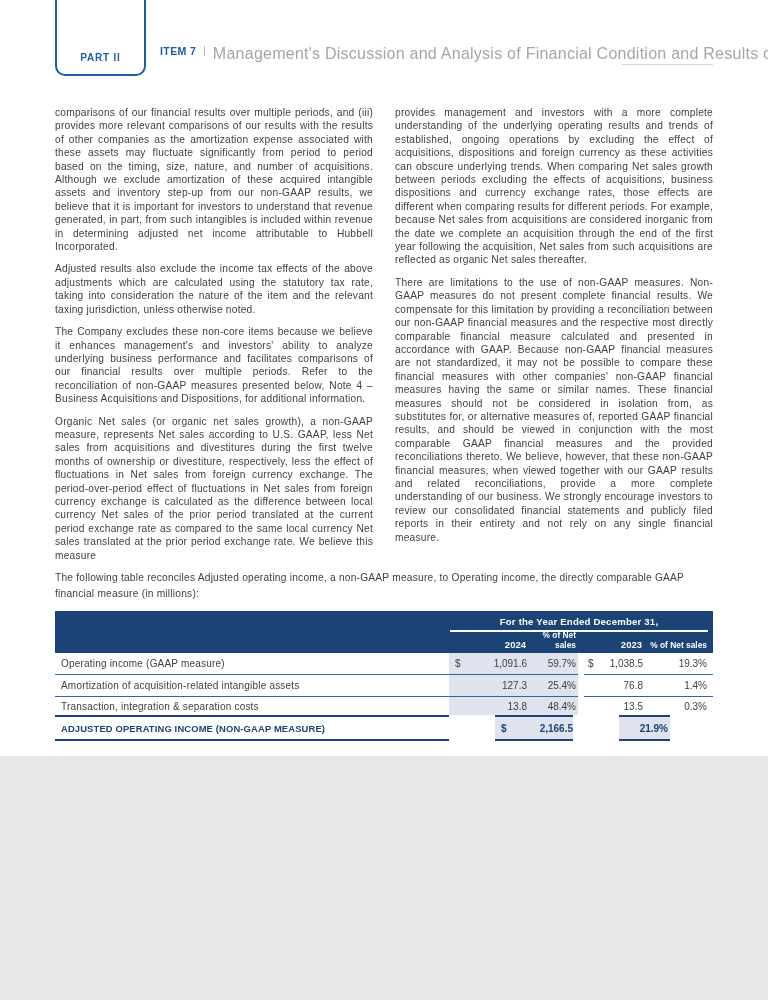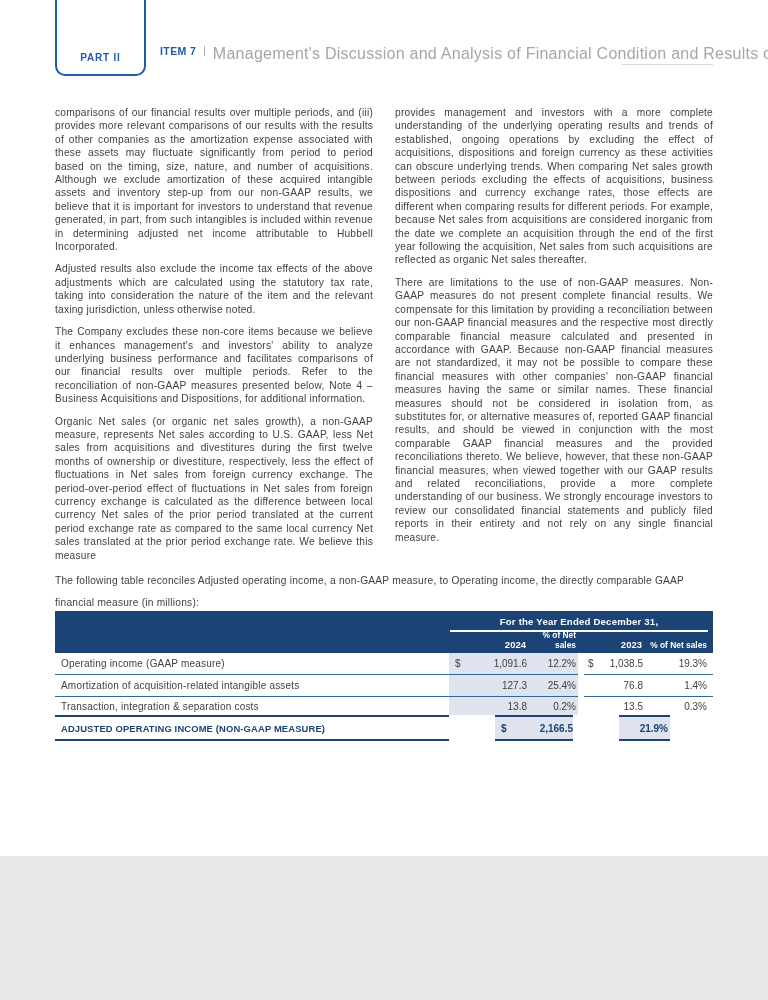--- a/index.html
+++ b/index.html
@@ -1,18 +1,18 @@
 <!DOCTYPE html>
 <html><head>
 <meta charset="utf-8">
 <style>
   * { margin:0; padding:0; box-sizing:border-box; }
   html,body { background:#e8e8e8; }
   .page {
-    position:relative; width:768px; height:856px; background:#ffffff;
+    position:relative; width:768px; height:756px; background:#ffffff;
     overflow:hidden; font-family:"Liberation Sans", sans-serif; color:#414042;
   }
   
   .part-tab {
     position:absolute; left:55px; top:-16px; width:91px; height:92px;
     border:2px solid #1e5ba8; border-radius:10px; background:#fff;
   }
   .part-tab .part-label {
     position:absolute; bottom:11px; left:0; right:0; text-align:center;
     font-size:10px; font-weight:bold; letter-spacing:0.8px; color:#1e5ba8;
@@ -31,21 +31,21 @@
     position:absolute; left:55px; top:106px; width:658px;
     display:flex; gap:22px;
   }
   .col { width:318px; }
   .col p {
     font-size:10.2px; line-height:13.4px; text-align:justify;
     letter-spacing:0.22px; margin-bottom:9px; color:#414042;
   }
   .intro {
     position:absolute; left:55px; top:570px; width:662px;
-    font-size:10.2px; line-height:22px; letter-spacing:0.22px; color:#414042;
+    font-size:10.2px; line-height:16px; letter-spacing:0.22px; color:#414042;
   }
 
   
   .recon-table { position:absolute; left:55px; top:611px; width:658px; }
   .thead { position:relative; height:42px; background:#1b4376; }
   .thead-title {
     position:absolute; left:395px; width:258px; top:5px; text-align:center;
     color:#fff; font-weight:bold; font-size:9.6px; letter-spacing:0.2px;
   }
   .thead-underline { position:absolute; left:395px; width:258px; top:19px; height:2px; background:#ffffff; }
@@ -132,21 +132,21 @@
         <div class="sc"></div>
       </div>
     </div>
 
     <div class="trow r12">
       <div class="cell lbl">Operating income (GAAP measure)</div>
       <div class="cell val shade">
           <span class="cur1">$</span>
           <span class="num">1,091.6</span>
         </div>
-      <div class="cell pct shade">12.2%</div>
+      <div class="cell pct shade">59.7%</div>
       <div class="cell gapc"></div>
       <div class="cell val">
           <span class="cur2">$</span>
           <span class="num">1,038.5</span>
         </div>
       <div class="cell pct">19.3%</div>
       <div class="cell"></div>
     </div>
 
     <div class="trow r12">
@@ -164,21 +164,21 @@
       <div class="cell pct">1.4%</div>
       <div class="cell"></div>
     </div>
 
     <div class="trow r3">
       <div class="cell lbl">Transaction, integration &amp; separation costs</div>
       <div class="cell val shade">
           <span class="cur1"></span>
           <span class="num">13.8</span>
         </div>
-      <div class="cell pct shade">0.2%</div>
+      <div class="cell pct shade">48.4%</div>
       <div class="cell gapc"></div>
       <div class="cell val">
           <span class="cur2"></span>
           <span class="num">13.5</span>
         </div>
       <div class="cell pct">0.3%</div>
       <div class="cell"></div>
     </div>
 
     <div class="trow total">

